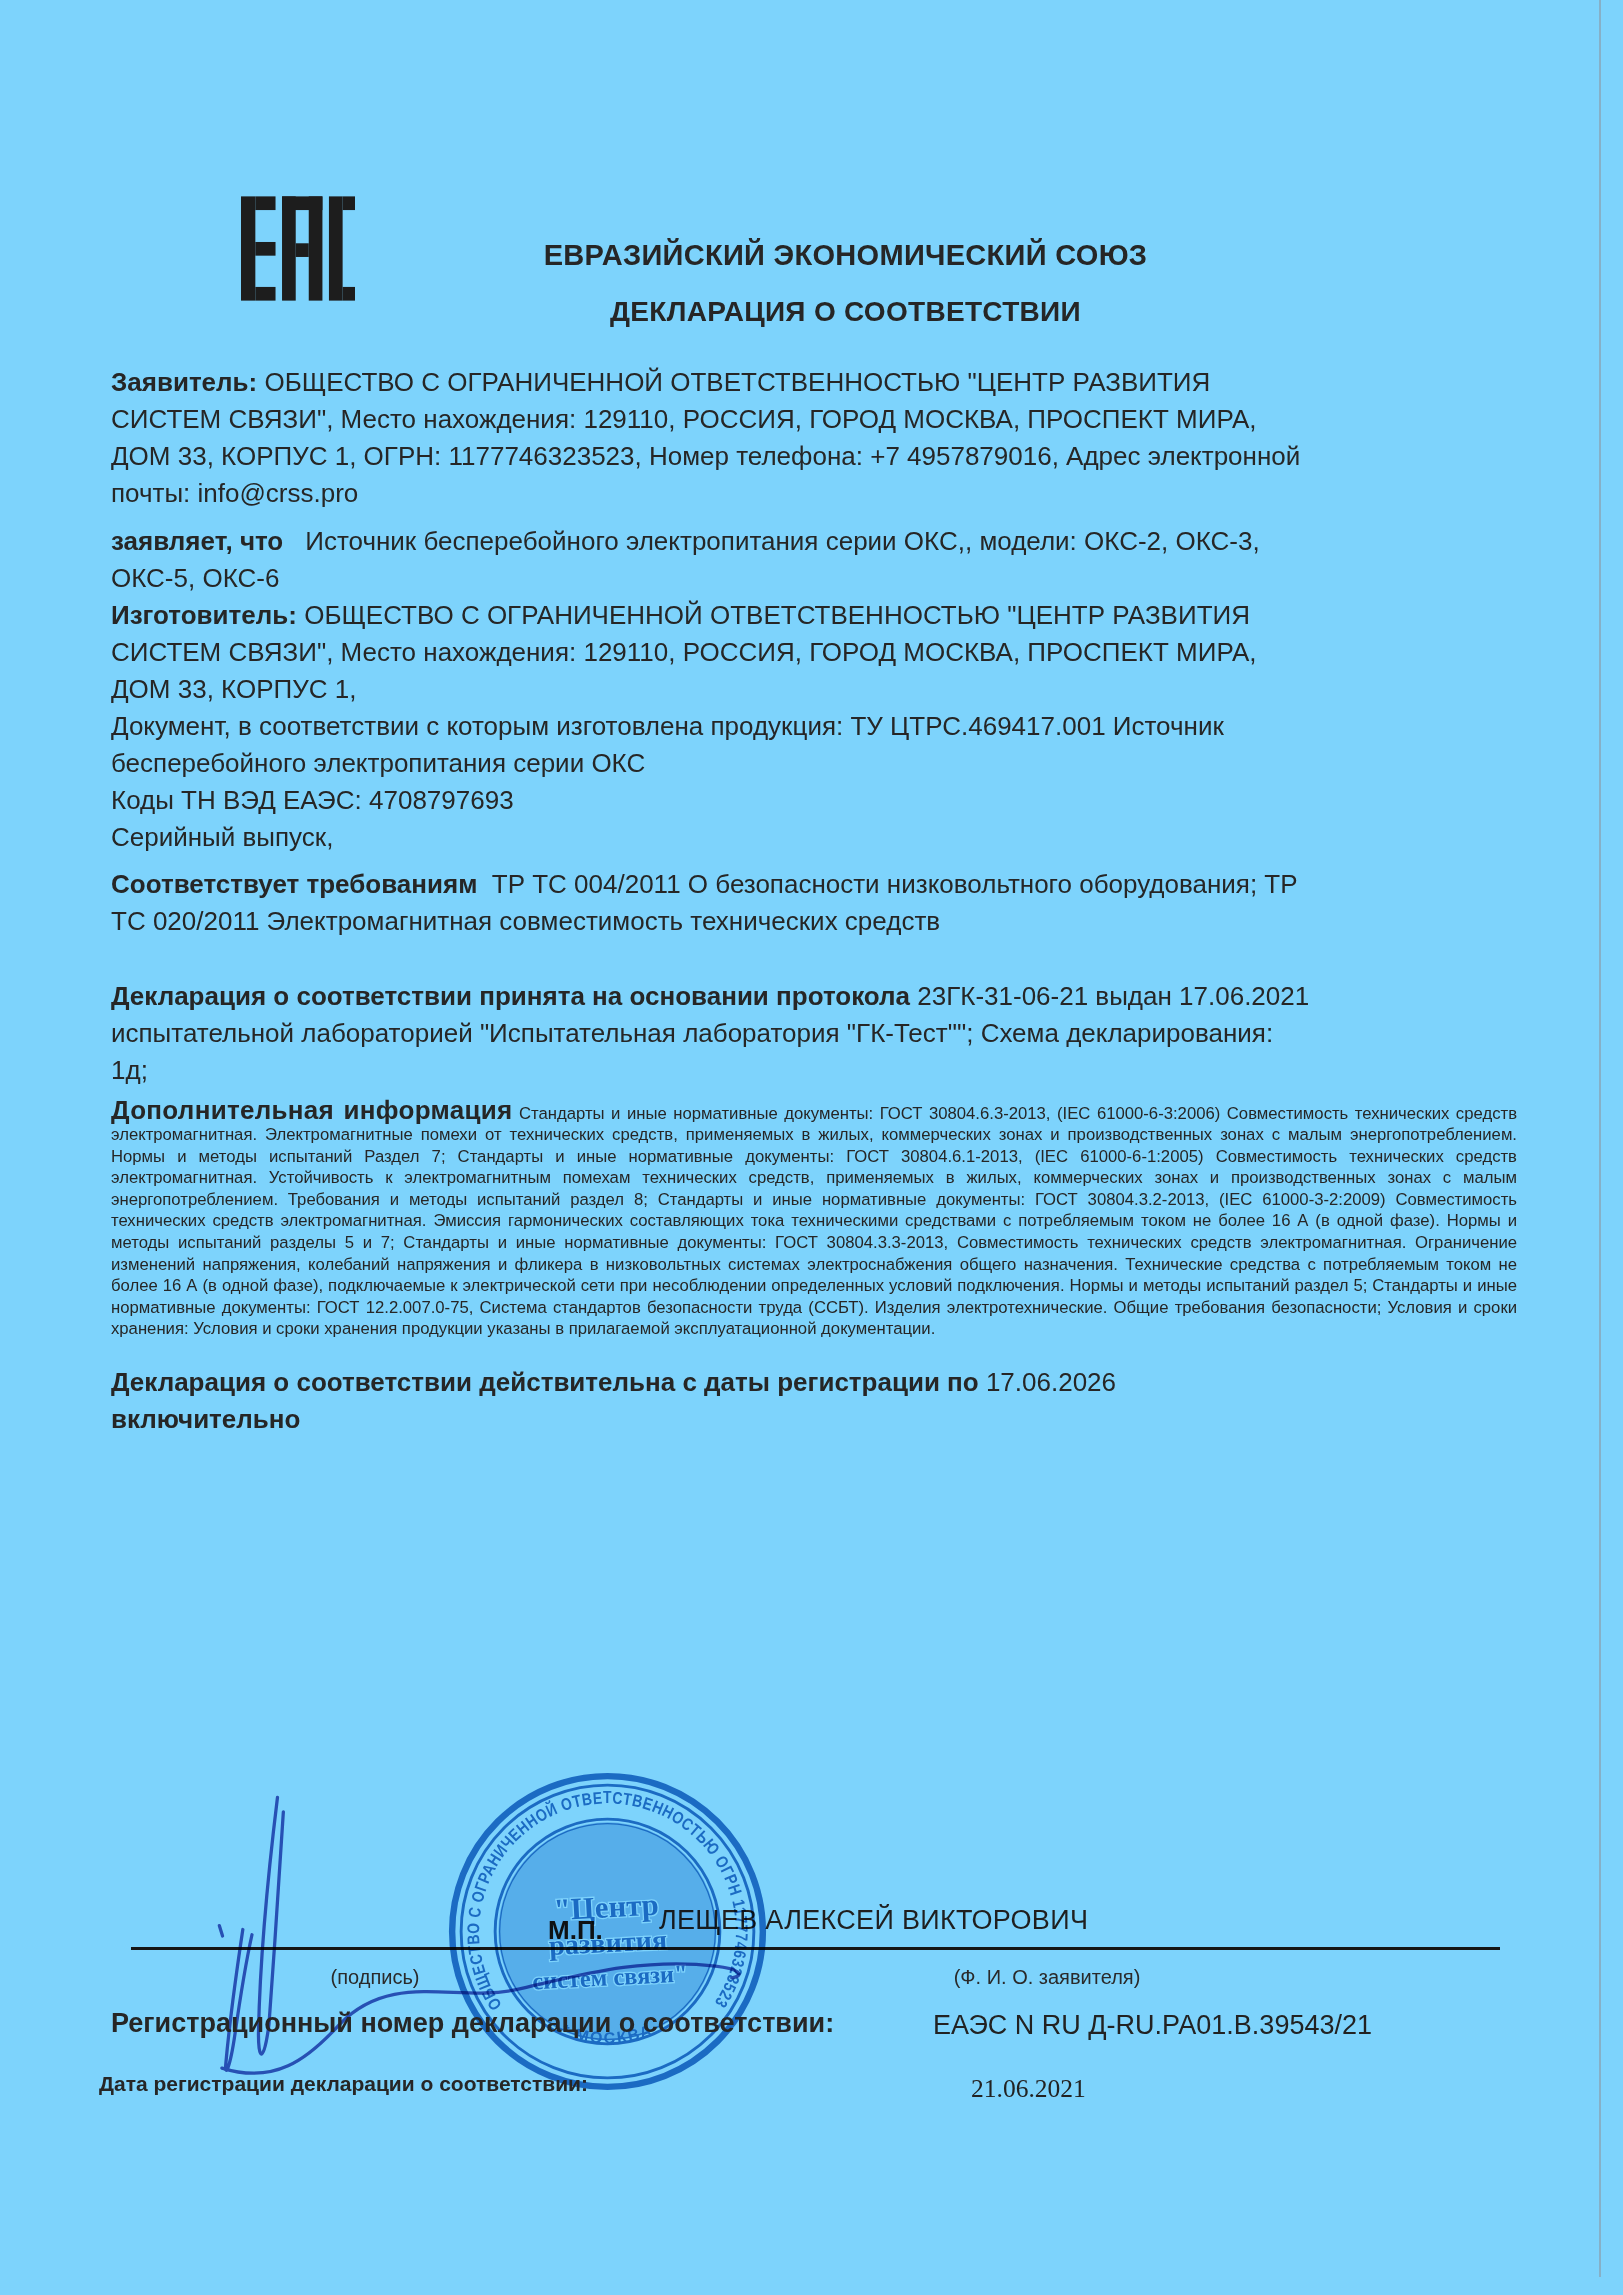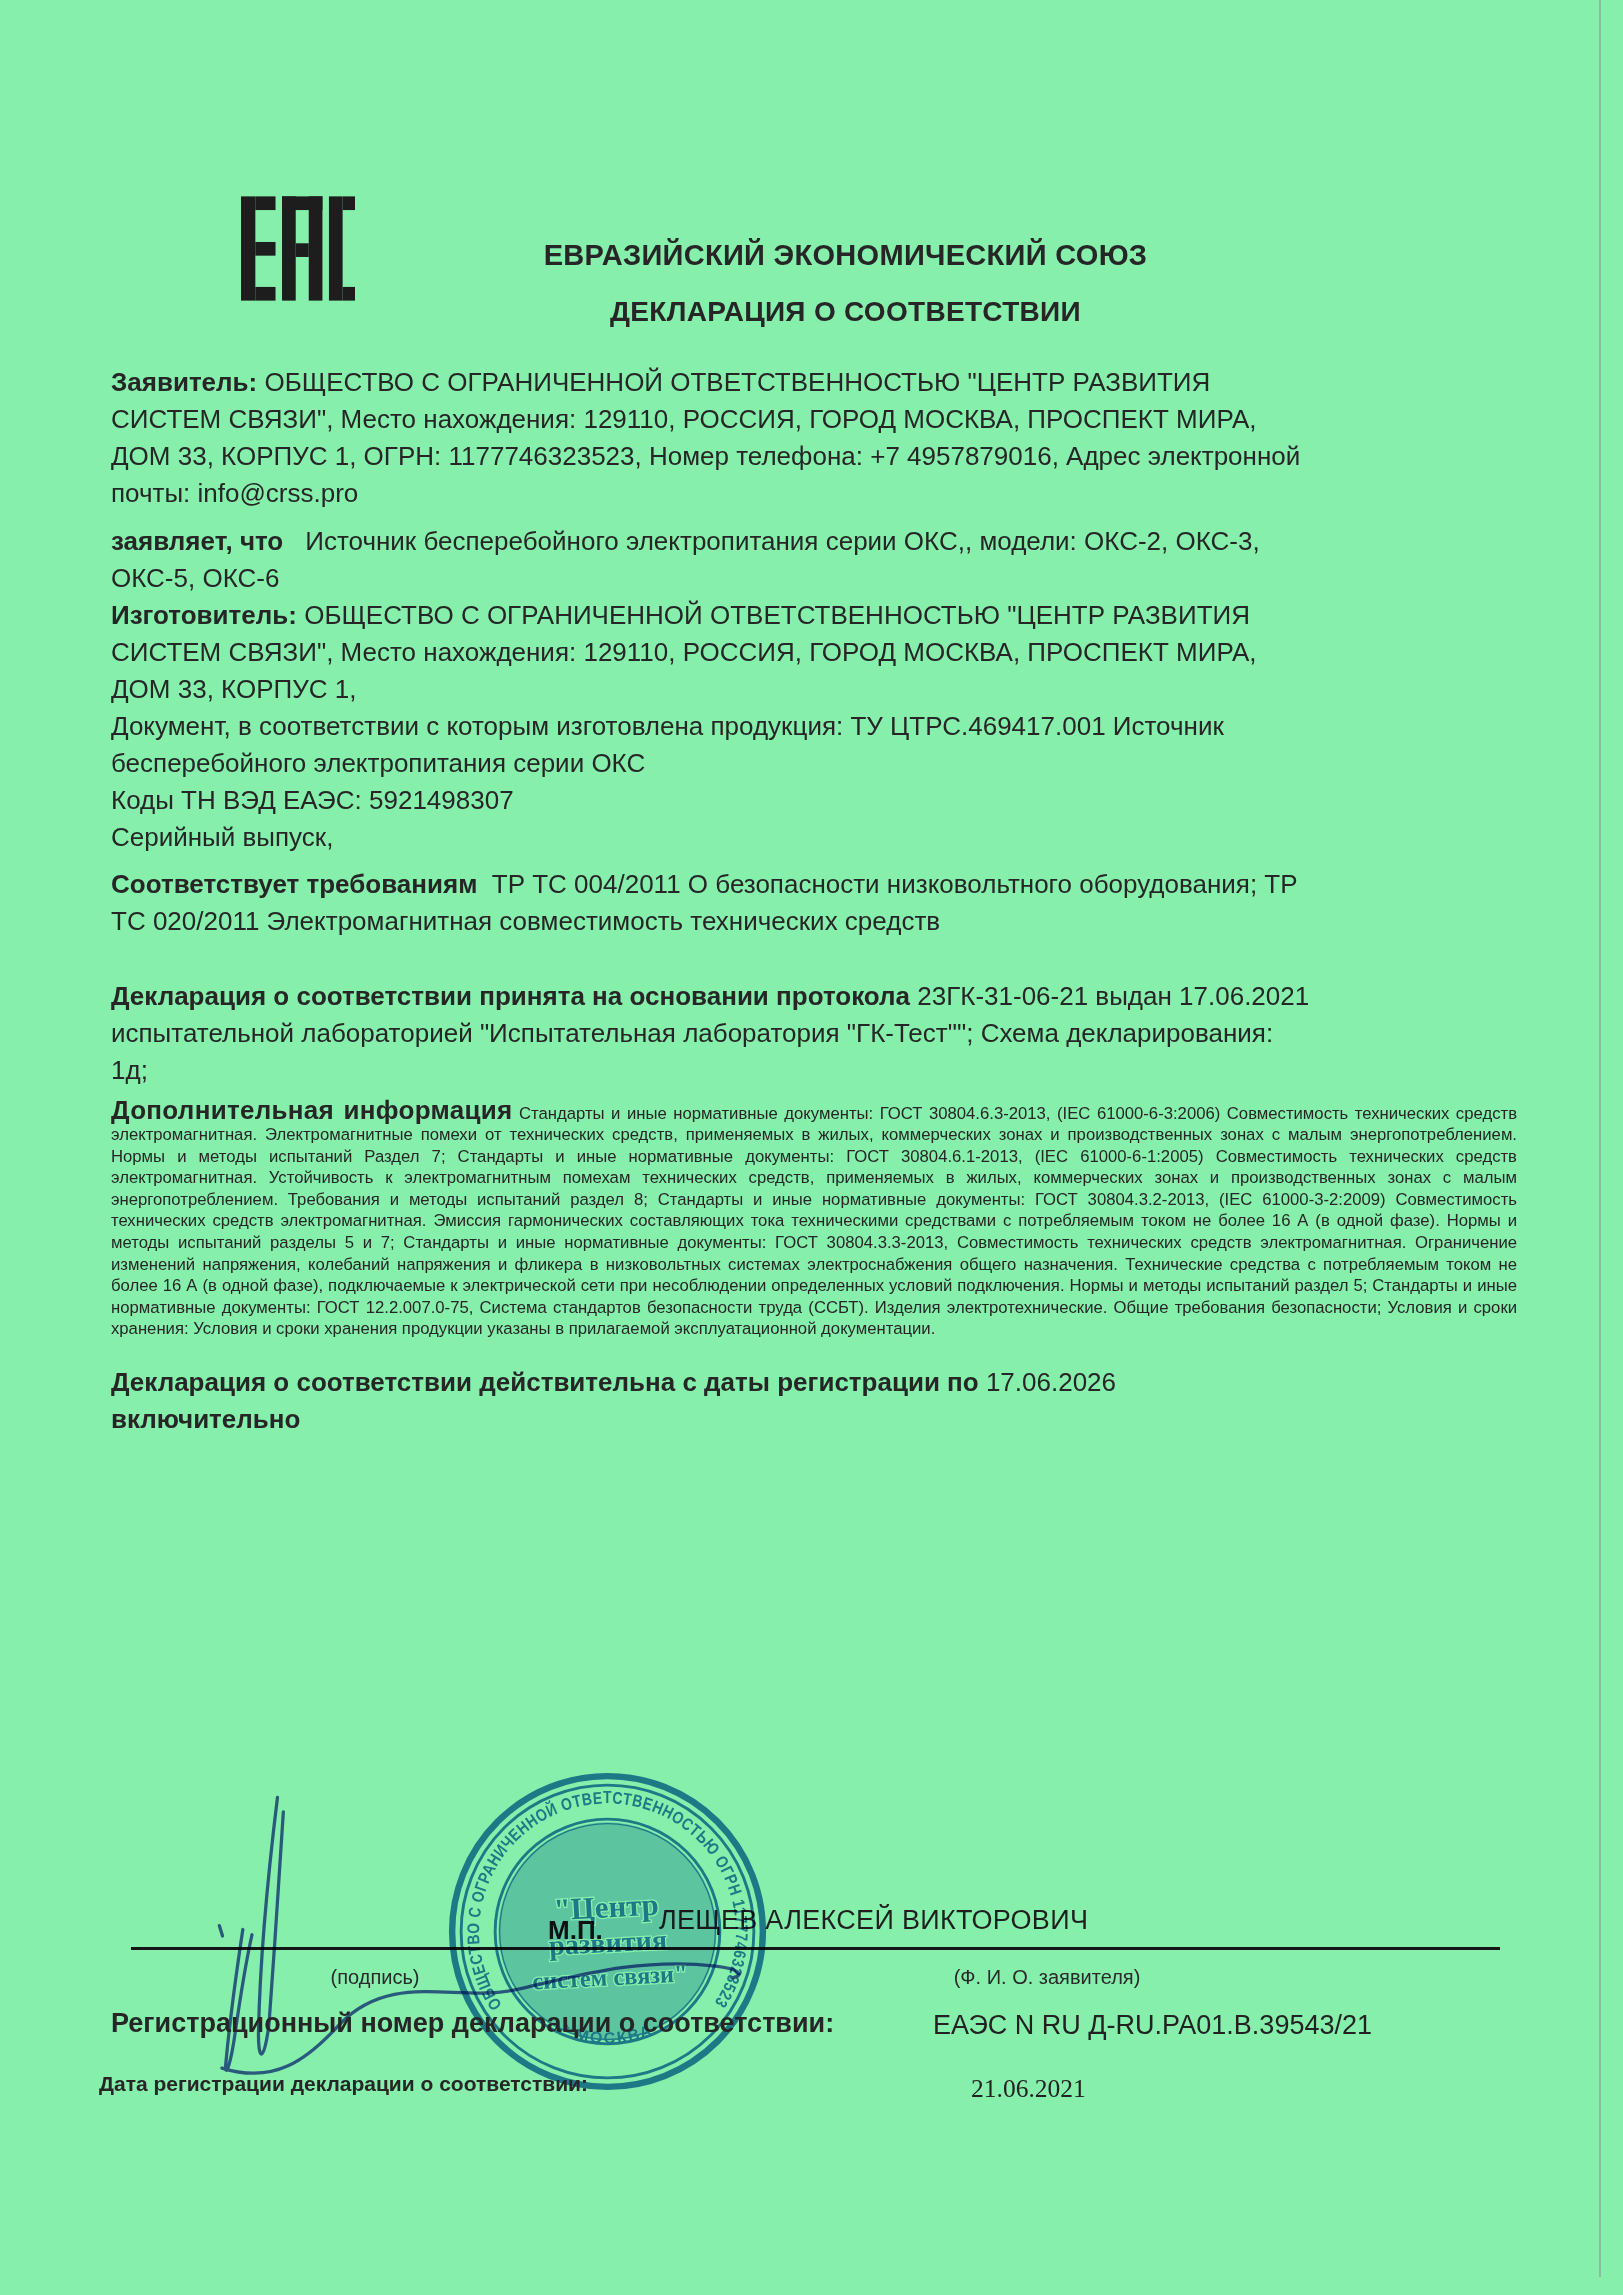--- a/index.html
+++ b/index.html
@@ -1,19 +1,19 @@
 <!DOCTYPE html>
 <html style="font-size:10.5px"><head>
 <meta charset="utf-8">
 <style>
   html,body { margin:0; padding:0; background:#e8e8e8; }
   .page {
     position:relative;
     width:1624px; height:2295px;
-    background:#86efac;
+    background:#7dd3fc;
     font-family:"Liberation Sans", sans-serif;
     color:#262626;
     overflow:hidden;
   }
   .abs { position:absolute; }
   .prewrap { white-space:pre-wrap; }
   
   .titles { left:355px; width:981px; text-align:center; }
   .title1 { top:239px; font-size:29px; font-weight:bold; letter-spacing:0.3px; }
   .title2 { top:296px; font-size:28px; font-weight:bold; letter-spacing:0.3px; }
@@ -77,21 +77,21 @@
 ДОМ 33, КОРПУС 1, ОГРН: 1177746323523, Номер телефона: +7 4957879016, Адрес электронной
 почты: info@crss.pro</span></p>
 
     <p class="gap-s"><span class="b lbl-gap">заявляет, что</span><span class="prewrap">Источник бесперебойного электропитания серии ОКС,, модели: ОКС-2, ОКС-3,
 ОКС-5, ОКС-6</span></p>
     <p><span class="b">Изготовитель:</span><span class="prewrap"> ОБЩЕСТВО С ОГРАНИЧЕННОЙ ОТВЕТСТВЕННОСТЬЮ "ЦЕНТР РАЗВИТИЯ
 СИСТЕМ СВЯЗИ", Место нахождения: 129110, РОССИЯ, ГОРОД МОСКВА, ПРОСПЕКТ МИРА,
 ДОМ 33, КОРПУС 1,</span></p>
     <p class="prewrap">Документ, в соответствии с которым изготовлена продукция: ТУ ЦТРС.469417.001 Источник
 бесперебойного электропитания серии ОКС</p>
-    <p>Коды ТН ВЭД ЕАЭС: 5921498307</p>
+    <p>Коды ТН ВЭД ЕАЭС: 4708797693</p>
     <p>Серийный выпуск,</p>
 
     <p class="gap-i"><span class="b lbl-gap2">Соответствует требованиям</span><span class="prewrap">ТР ТС 004/2011 О безопасности низковольтного оборудования; ТР
 ТС 020/2011 Электромагнитная совместимость технических средств</span></p>
 
     <p class="gap-m"><span class="b">Декларация о соответствии принята на основании протокола</span><span class="prewrap"> 23ГК-31-06-21 выдан 17.06.2021
 испытательной лабораторией "Испытательная лаборатория "ГК-Тест""; Схема декларирования:
 1д;</span></p>
 
     <p class="addinfo"><span class="big">Дополнительная информация</span><span> Стандарты и иные нормативные документы: ГОСТ 30804.6.3-2013, (IEC 61000-6-3:2006) Совместимость технических средств электромагнитная. Электромагнитные помехи от технических средств, применяемых в жилых, коммерческих зонах и производственных зонах с малым энергопотреблением. Нормы и методы испытаний Раздел 7; Стандарты и иные нормативные документы: ГОСТ 30804.6.1-2013, (IEC 61000-6-1:2005) Совместимость технических средств электромагнитная. Устойчивость к электромагнитным помехам технических средств, применяемых в жилых, коммерческих зонах и производственных зонах с малым энергопотреблением. Требования и методы испытаний раздел 8; Стандарты и иные нормативные документы: ГОСТ 30804.3.2-2013, (IEC 61000-3-2:2009) Совместимость технических средств электромагнитная. Эмиссия гармонических составляющих тока техническими средствами с потребляемым током не более 16 А (в одной фазе). Нормы и методы испытаний разделы 5 и 7; Стандарты и иные нормативные документы: ГОСТ 30804.3.3-2013, Совместимость технических средств электромагнитная. Ограничение изменений напряжения, колебаний напряжения и фликера в низковольтных системах электроснабжения общего назначения. Технические средства с потребляемым током не более 16 А (в одной фазе), подключаемые к электрической сети при несоблюдении определенных условий подключения. Нормы и методы испытаний раздел 5; Стандарты и иные нормативные документы: ГОСТ 12.2.007.0-75, Система стандартов безопасности труда (ССБТ). Изделия электротехнические. Общие требования безопасности; Условия и сроки хранения: Условия и сроки хранения продукции указаны в прилагаемой эксплуатационной документации.</span></p>

